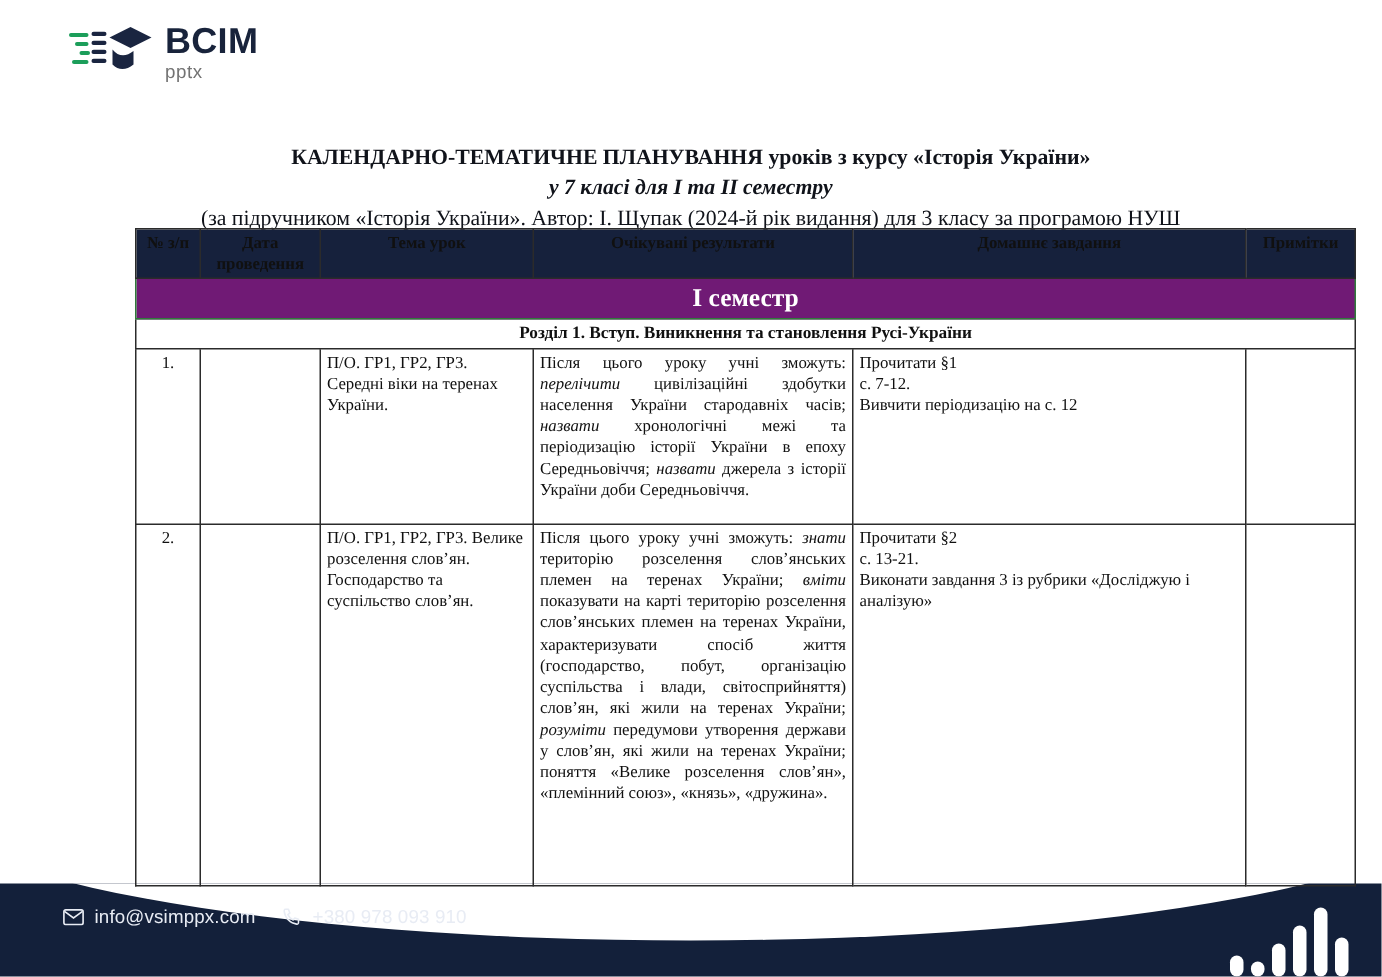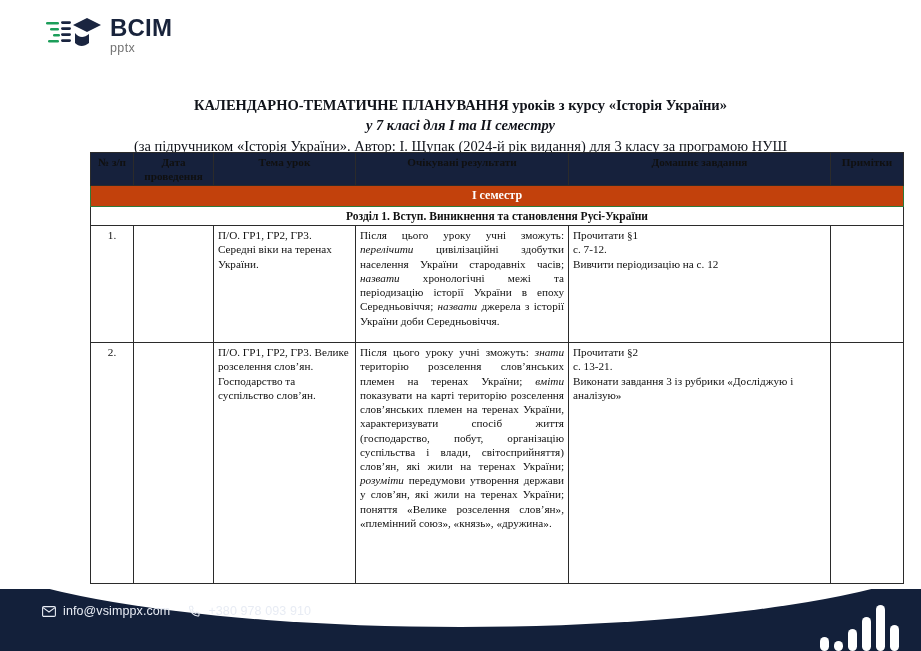--- a/index.html
+++ b/index.html
@@ -192,25 +192,25 @@
     color: #ffffff;
     font-weight: bold;
     text-align: center;
     vertical-align: middle;
     font-size: 12px;
     padding: 4px 3px;
     line-height: 1.2;
     border-color: #16213c;
   }
   tr.semester td {
-    background: #c2410c;
+    background: #701a75;
     color: #ffffff;
     font-weight: bold;
     text-align: center;
-    font-size: 12px;
+    font-size: 17px;
     padding: 2px;
     border-color: #2f7a3a;
   }
   tr.chapter td {
     text-align: center;
     font-weight: bold;
     font-size: 11.5px;
     padding: 2px;
   }
   td.num { text-align: center; }

